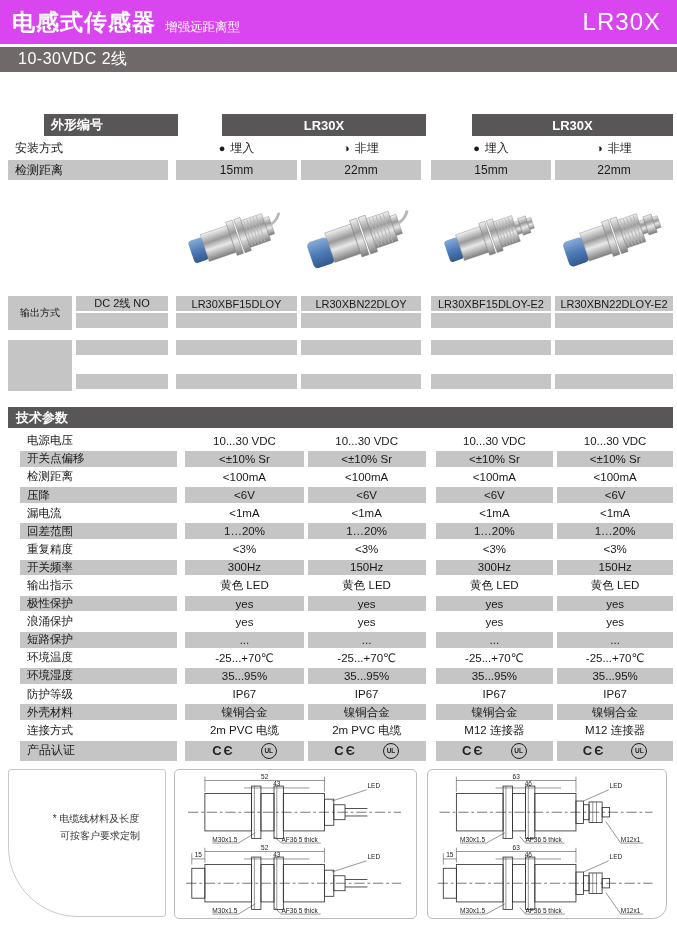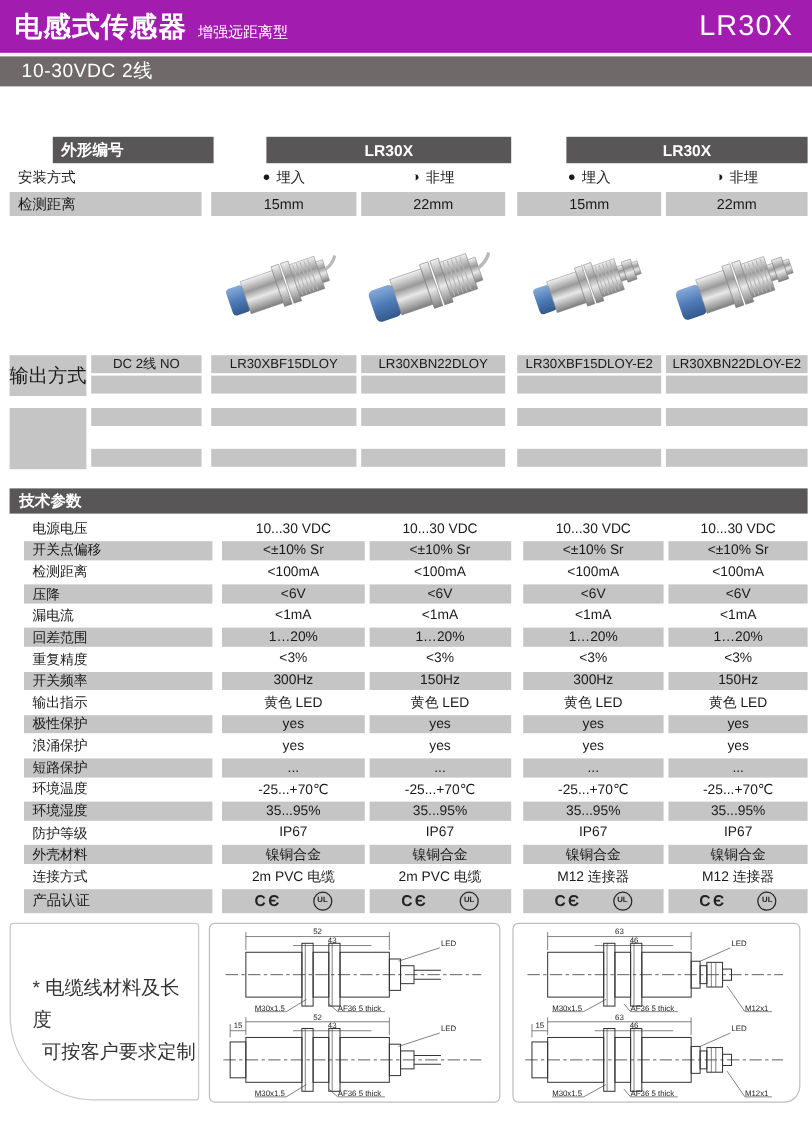--- a/index.html
+++ b/index.html
@@ -1,20 +1,20 @@
 <!DOCTYPE html>
 <html><head>
 <meta charset="utf-8">
 <style>
   html,body{margin:0;padding:0;background:#fff;}
   .page{position:relative;width:677px;height:946px;background:#fff;overflow:hidden;
         font-family:"Liberation Sans","DejaVu Sans",sans-serif;color:#1a1a1a;}
 
   
-  .red-band{height:44px;background:#a21caf;display:flex;align-items:center;padding:0 16px 0 12px;box-sizing:border-box;}
+  .red-band{height:44px;background:#d946ef;display:flex;align-items:center;padding:0 16px 0 12px;box-sizing:border-box;}
   .red-band .title{color:#fff;font-size:23px;font-weight:bold;letter-spacing:1px;}
   .red-band .subtitle{color:#fff;font-size:12.5px;margin-left:9px;margin-top:10px;}
   .red-band .model{color:#fff;font-size:24px;margin-left:auto;letter-spacing:1px;}
   .gray-band{height:25px;margin-top:3px;background:#6F6969;color:#fff;display:flex;align-items:center;
              padding-left:18px;font-size:16px;letter-spacing:0.5px;}
 
   
   .tbl{margin:42px 4px 0 8px;}
   .c-label{width:160px;margin-right:8px;box-sizing:border-box;}
   .c1{width:121px;margin-right:4px;box-sizing:border-box;}
@@ -33,42 +33,42 @@
   .sym{font-size:11px;margin-right:5px;}
 
   
   .img-row{display:flex;height:112px;margin-top:1px;}
   .img-cell{display:flex;align-items:center;justify-content:center;}
   .sensor{transform:rotate(-19deg);}
 
   
   .out-wrap{margin-top:3px;font-size:11px;}
   .out-group{display:flex;margin-bottom:10px;}
-  .out-left{width:64px;margin-right:4px;background:#C6C5C5;display:flex;align-items:center;justify-content:center;font-size:16px;}
+  .out-left{width:64px;margin-right:4px;background:#C6C5C5;display:flex;align-items:center;justify-content:center;font-size:10px;}
   .out-rows{flex:1;}
   .orow{display:flex;height:15px;margin-bottom:2px;}
   .o-type{width:92px;margin-right:8px;box-sizing:border-box;}
   .out-group.g2 .orow{height:15px;}
 
   
   .tech-bar{height:21px;margin:16px 4px 5px 8px;background:#585656;color:#fff;font-weight:bold;
             font-size:13px;display:flex;align-items:center;padding-left:8px;}
   .trow{display:flex;height:15.5px;margin-bottom:2.6px;font-size:11.5px;margin-left:12px;}
   .trow.shaded .cell{background:#C6C5C5;}
   .cert-row{height:20px;font-size:12px;}
   .certs{display:flex;align-items:center;gap:26px;}
   .ce{font-size:13px;letter-spacing:2px;font-weight:bold;color:#222;}
   .ulmark{width:14px;height:14px;border:1.3px solid #222;border-radius:50%;display:inline-flex;
           align-items:center;justify-content:center;font-size:6.5px;font-weight:bold;color:#222;}
 
   
   .footer{display:flex;margin:8px 4px 0 8px;}
   .note-box{width:158px;height:148px;margin-right:8px;border:1.5px solid #C9C9C9;
             border-radius:3px 3px 3px 70px;box-sizing:border-box;padding-top:40px;padding-left:18px;
-            font-size:16px;line-height:1.7;color:#333;}
+            font-size:10px;line-height:1.7;color:#333;text-align:center;}
   .draw-box{height:150px;border:1.5px solid #BDBDBD;border-radius:5px;box-sizing:border-box;
             padding:3px 2px;display:flex;flex-direction:column;justify-content:space-between;}
   .draw-box.b2{width:243px;margin-right:10px;}
   .draw-box.b3{width:240px;border-radius:5px 5px 14px 5px;}
   .draw-box svg{display:block;}
   .dtext{font-size:7px;fill:#222;font-family:"Liberation Sans",sans-serif;}
   .dline{stroke:#333;stroke-width:0.9;fill:none;}
   .dthin{stroke:#444;stroke-width:0.6;fill:none;}
   .dcenter{stroke:#333;stroke-width:0.7;stroke-dasharray:11 3 3 3;fill:none;}
 </style>

